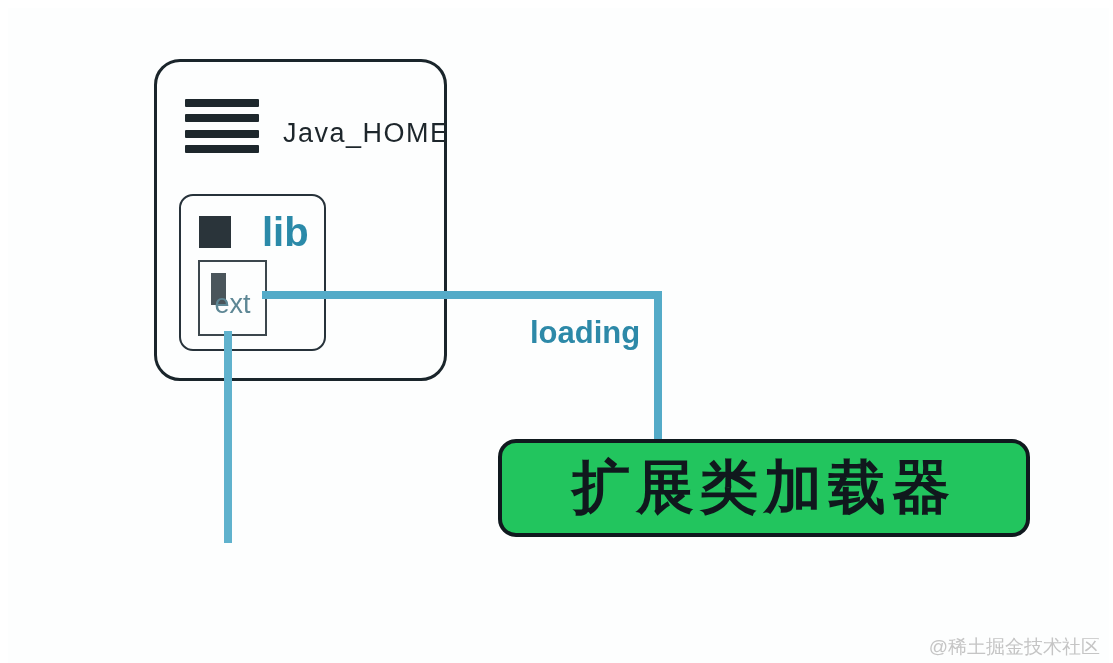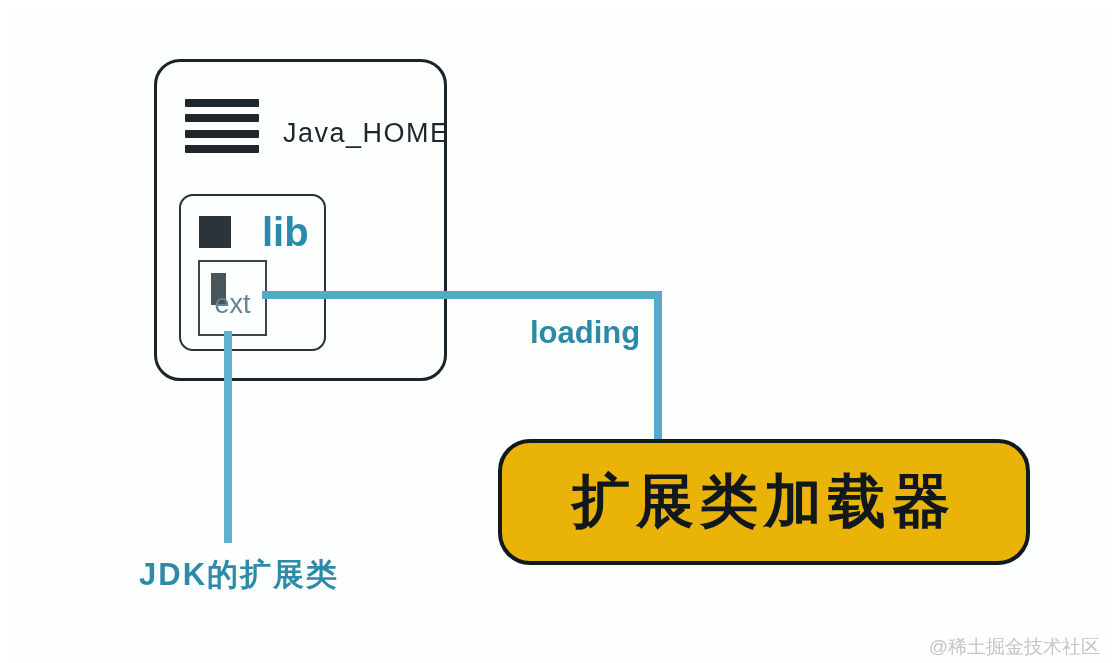--- a/index.html
+++ b/index.html
@@ -35,24 +35,24 @@
     position: absolute;
     left: 17px; top: 64px;              
     width: 69px; height: 76px;
     border: 2px solid #3c474d;
     border-radius: 0;
     background: #fdfefe;
   }
   .loader-box {
     position: absolute;
     left: 490px; top: 431px;
-    width: 532px; height: 126px;
+    width: 532px; height: 98px;
     border: 4px solid #10191e;
-    border-radius: 32px;
-    background: #eab308;
+    border-radius: 18px;
+    background: #22c55e;
     display: flex;
     align-items: center;
     justify-content: center;
   }
 
   
   .lines-icon { position: absolute; display: flex; flex-direction: column; justify-content: space-between; }
   .lines-icon span { display: block; width: 100%; background: #1d272c; }
 
   .lines-lg { left: 24px; top: 33px; width: 82px; height: 62px; }
@@ -159,21 +159,20 @@
         <div class="ext-label">ext</div>
       </div>
     </div>
   </div>
 
   <div class="edge edge-h-loading"></div>
   <div class="edge edge-v-loading"></div>
   <div class="loading-label">loading</div>
 
   <div class="edge edge-v-jdk"></div>
-  <div class="jdk-ext-label">JDK的扩展类</div>
 
   <div class="loader-box">
     <div class="loader-label">扩展类加载器</div>
   </div>
 
   <div class="watermark">@稀土掘金技术社区</div>
 
 </div>
 
 </body></html>

